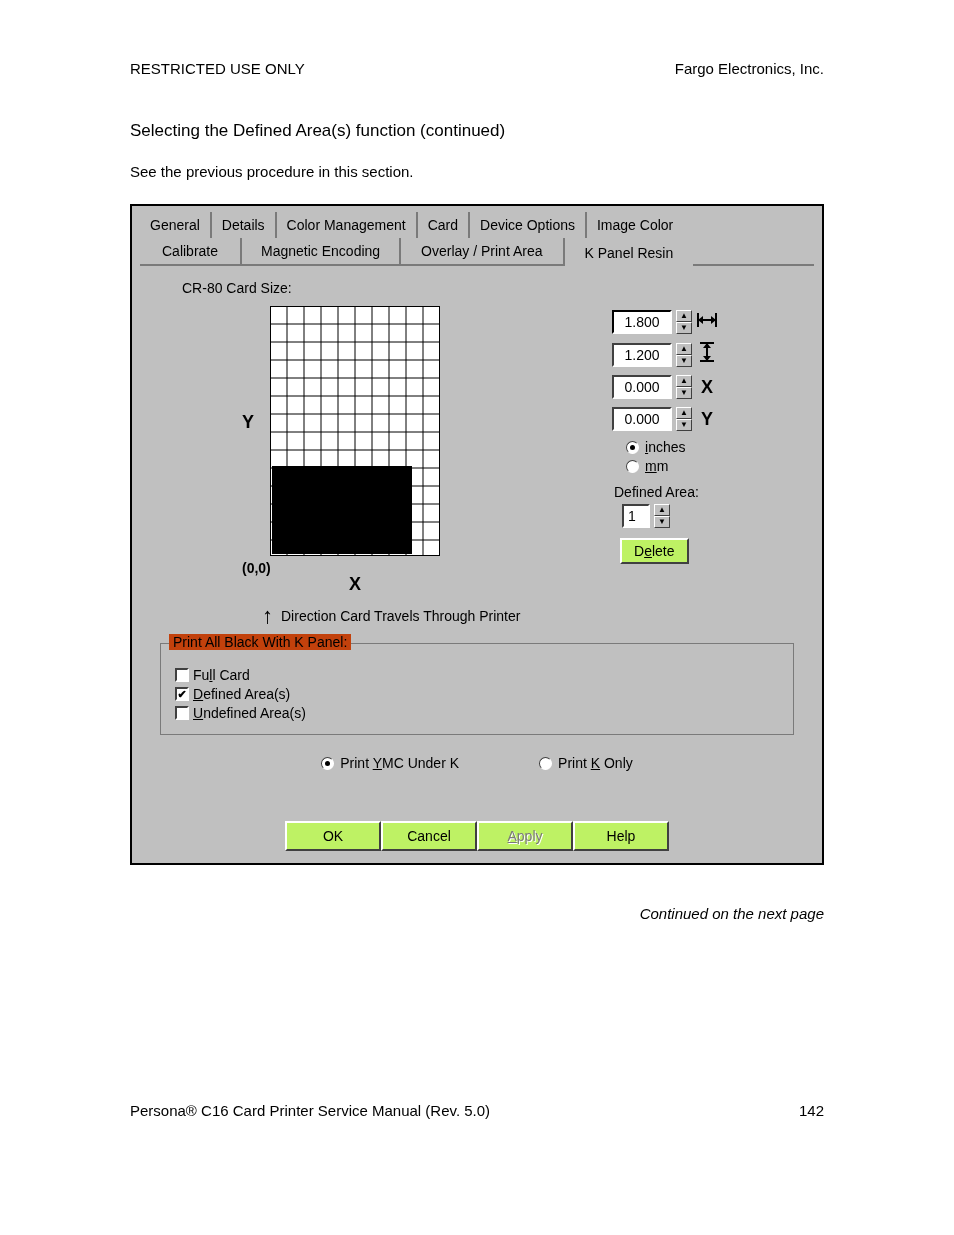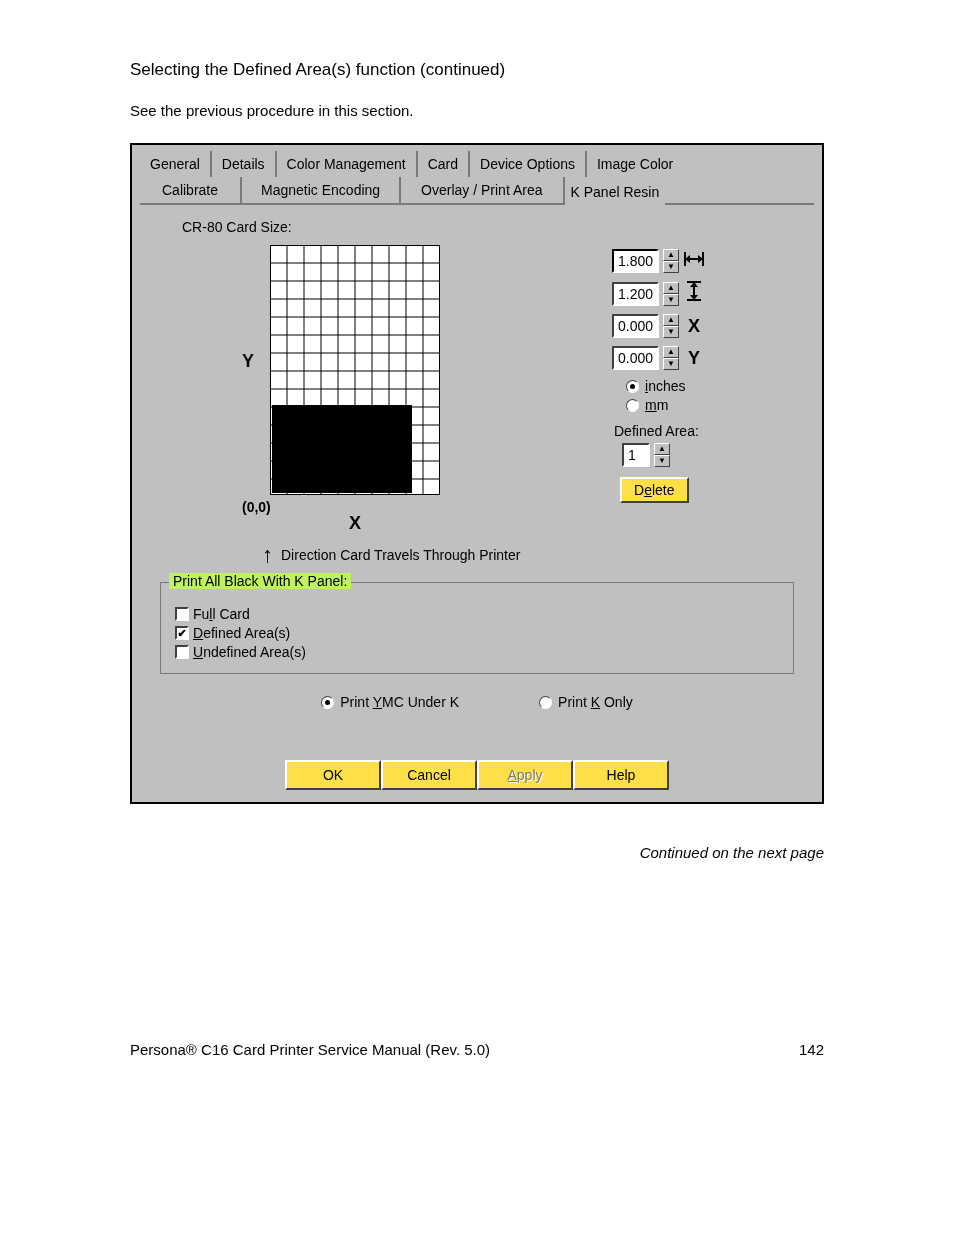--- a/index.html
+++ b/index.html
@@ -87,21 +87,21 @@
   }
   .direction {
     display: flex;
     align-items: center;
     gap: 8px;
     margin: 8px 0 0 50px;
     font-size: 14px;
   }
   .spinrow { display: flex; align-items: center; gap: 4px; margin-bottom: 8px; }
   .spin-input {
-    width: 47px;
+    width: 60px;
     height: 24px;
     border-top: 2px solid #404040;
     border-left: 2px solid #404040;
     border-bottom: 2px solid #fff;
     border-right: 2px solid #fff;
     background: #fff;
     font-size: 14px;
     padding: 0 4px;
     line-height: 20px;
     text-align: center;
@@ -136,41 +136,41 @@
   }
   .radio-dot { width: 5px; height: 5px; background: #000; border-radius: 50%; }
   .defined-label { margin: 10px 0 4px 2px; }
   .defined-spin { display: flex; align-items: center; gap: 4px; margin-left: 10px; }
   .defined-spin .spin-input { width: 28px; text-align: left; }
   .winbtn {
     border-top: 2px solid #fff;
     border-left: 2px solid #fff;
     border-bottom: 2px solid #404040;
     border-right: 2px solid #404040;
-    background: #fde047;
+    background: #bef264;
     padding: 3px 12px;
     font-size: 14px;
     font-family: inherit;
     cursor: pointer;
     text-align: center;
     min-width: 58px;
   }
   .winbtn.wide { min-width: 96px; padding: 5px 0; }
   .delete-wrap { margin: 10px 0 0 8px; }
   .groupbox {
     border: 1px solid #7a7a7a;
     margin: 14px 8px 0 8px;
     padding: 20px 14px 10px 14px;
     position: relative;
   }
   .groupbox-title {
     position: absolute;
     top: -10px;
     left: 8px;
-    background: #bef264;
+    background: #c2410c;
     padding: 0 4px;
     font-size: 14px;
   }
   .check-row { display: flex; align-items: center; gap: 4px; margin: 3px 0; font-size: 14px; }
   .checkbox {
     width: 14px; height: 14px;
     border-top: 2px solid #404040; border-left: 2px solid #404040;
     border-bottom: 2px solid #fff; border-right: 2px solid #fff;
     background: #fff; display: inline-flex; align-items: center; justify-content: center;
     font-size: 11px; font-weight: bold;
@@ -179,39 +179,43 @@
   .bottom-btns { display: flex; justify-content: center; margin-top: 30px; }
   .winbtn.disabled { color: #7a7a7a; text-shadow: 1px 1px #fff; }
   .continued { font-style: italic; text-align: right; font-size: 15px; margin-top: 40px; }
   .footer { display: flex; justify-content: space-between; font-size: 15px; margin-top: 180px; }
   .ul { text-decoration: underline; }
 </style>
 </head>
 <body>
 
 <div class="page">
+  <div class="top-row">
+    <span>RESTRICTED USE ONLY</span>
+    <span>Fargo Electronics, Inc.</span>
+  </div>
 
   <div class="heading">Selecting the Defined Area(s) function (continued)</div>
   <div class="intro">See the previous procedure in this section.</div>
 
   <div class="dialog">
 
     <div class="tabrow">
       <div class="tab">General</div>
       <div class="tab">Details</div>
       <div class="tab">Color Management</div>
       <div class="tab">Card</div>
       <div class="tab">Device Options</div>
       <div class="tab last">Image Color</div>
     </div>
     <div class="tabrow">
       <div class="tab" style="padding:0 22px">Calibrate</div>
       <div class="tab" style="padding:0 19px">Magnetic Encoding</div>
       <div class="tab" style="padding:0 20px">Overlay / Print Area</div>
-      <div class="tab last active" style="padding:0 6px">K Panel Resin</div>
+      <div class="tab last active" style="padding:0 20px">K Panel Resin</div>
     </div>
 
     <div class="tabcontent">
       <div class="cardlabel">CR-80 Card Size:</div>
 
       <div class="midrow">
         <div class="leftcol">
           <div class="axisY">Y</div>
           <div class="gridwrap">
             <svg class="gridsvg" width="170" height="250" viewBox="0 0 170 250">

